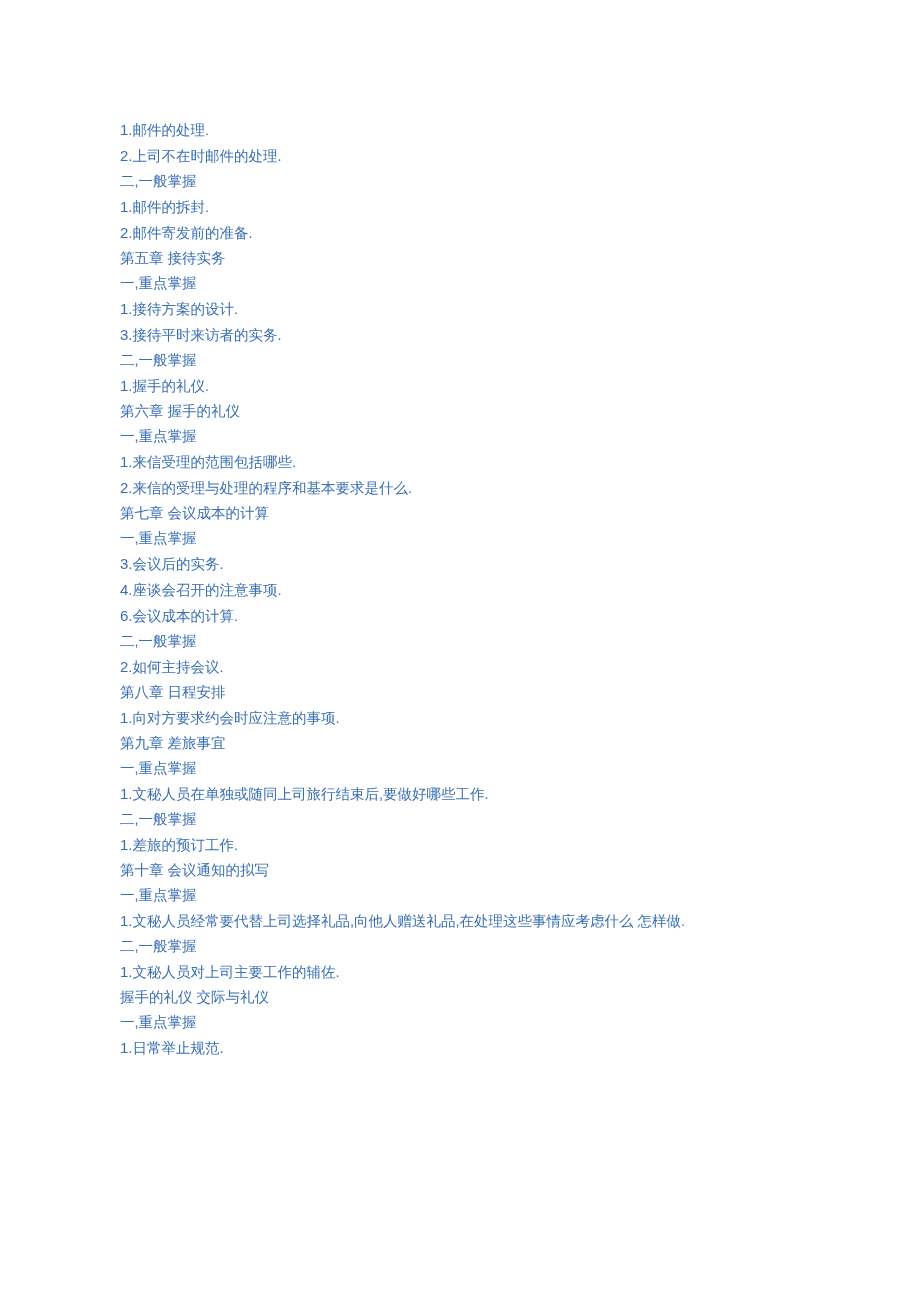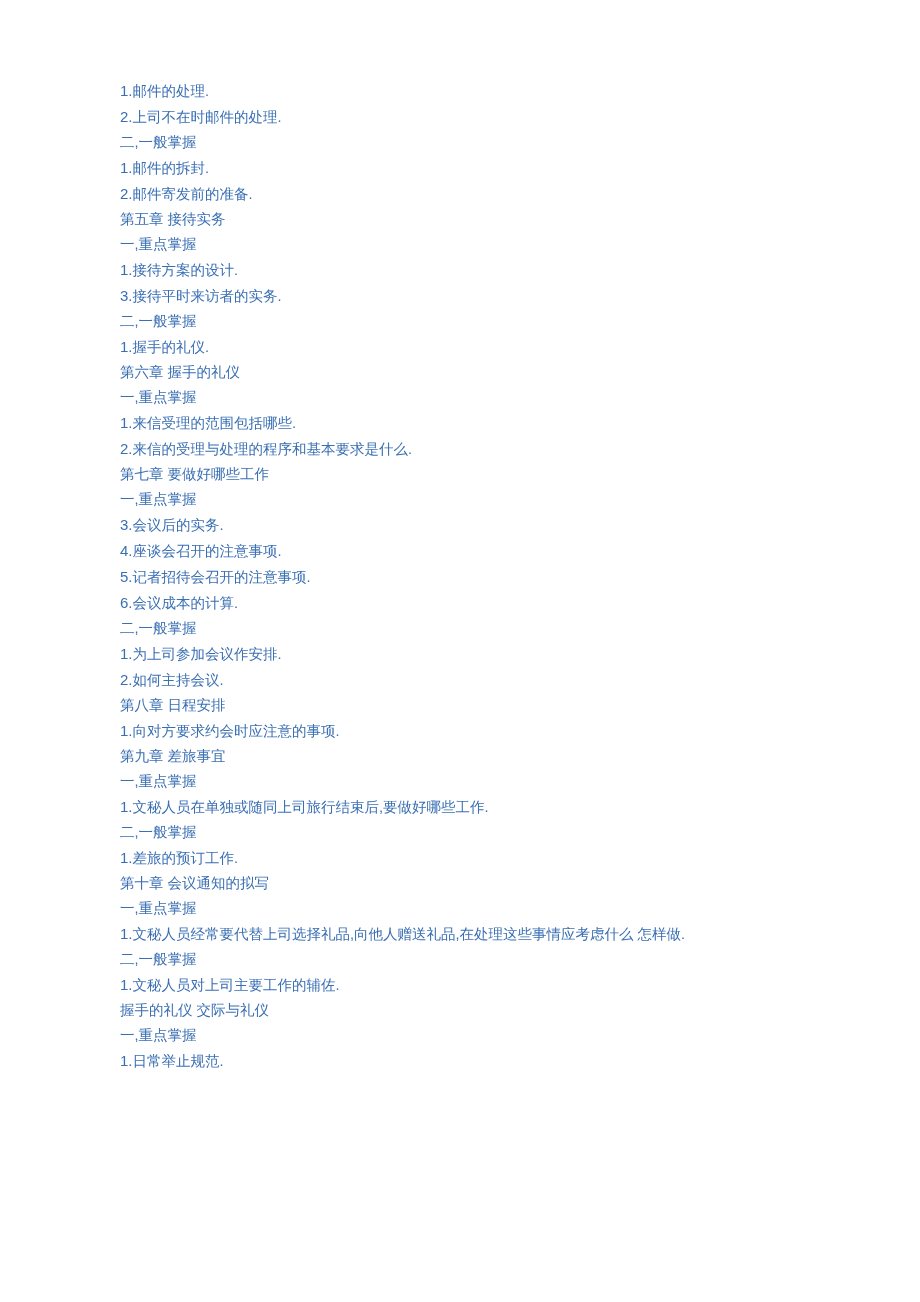--- a/index.html
+++ b/index.html
@@ -4,21 +4,21 @@
 <style>
   body {
     margin: 0;
     padding: 0;
     background: #ffffff;
     font-family: "Microsoft YaHei", "SimSun", Arial, sans-serif;
     font-size: 14.5px;
     width: 920px;
   }
   .page {
-    padding: 78px 0 0 120px;
+    padding: 117px 0 0 120px;
     width: 700px;
   }
   .line {
     color: #3a6fb3;
     line-height: 25px;
     white-space: nowrap;
   }
   .line .num {
     font-family: Arial, sans-serif;
     font-size: 15px;
@@ -36,28 +36,26 @@
     <div class="line">第五章 接待实务</div>
     <div class="line">一,重点掌握</div>
     <div class="line"><span class="num">1.</span>接待方案的设计.</div>
     <div class="line"><span class="num">3.</span>接待平时来访者的实务.</div>
     <div class="line">二,一般掌握</div>
     <div class="line"><span class="num">1.</span>握手的礼仪.</div>
     <div class="line">第六章 握手的礼仪</div>
     <div class="line">一,重点掌握</div>
     <div class="line"><span class="num">1.</span>来信受理的范围包括哪些.</div>
     <div class="line"><span class="num">2.</span>来信的受理与处理的程序和基本要求是什么.</div>
-    <div class="line">第七章 要做好哪些工作</div>
+    <div class="line">第七章 会议成本的计算</div>
     <div class="line">一,重点掌握</div>
     <div class="line"><span class="num">3.</span>会议后的实务.</div>
     <div class="line"><span class="num">4.</span>座谈会召开的注意事项.</div>
-    <div class="line"><span class="num">5.</span>记者招待会召开的注意事项.</div>
     <div class="line"><span class="num">6.</span>会议成本的计算.</div>
     <div class="line">二,一般掌握</div>
-    <div class="line"><span class="num">1.</span>为上司参加会议作安排.</div>
     <div class="line"><span class="num">2.</span>如何主持会议.</div>
     <div class="line">第八章 日程安排</div>
     <div class="line"><span class="num">1.</span>向对方要求约会时应注意的事项.</div>
     <div class="line">第九章 差旅事宜</div>
     <div class="line">一,重点掌握</div>
     <div class="line"><span class="num">1.</span>文秘人员在单独或随同上司旅行结束后,要做好哪些工作.</div>
     <div class="line">二,一般掌握</div>
     <div class="line"><span class="num">1.</span>差旅的预订工作.</div>
     <div class="line">第十章 会议通知的拟写</div>
     <div class="line">一,重点掌握</div>

